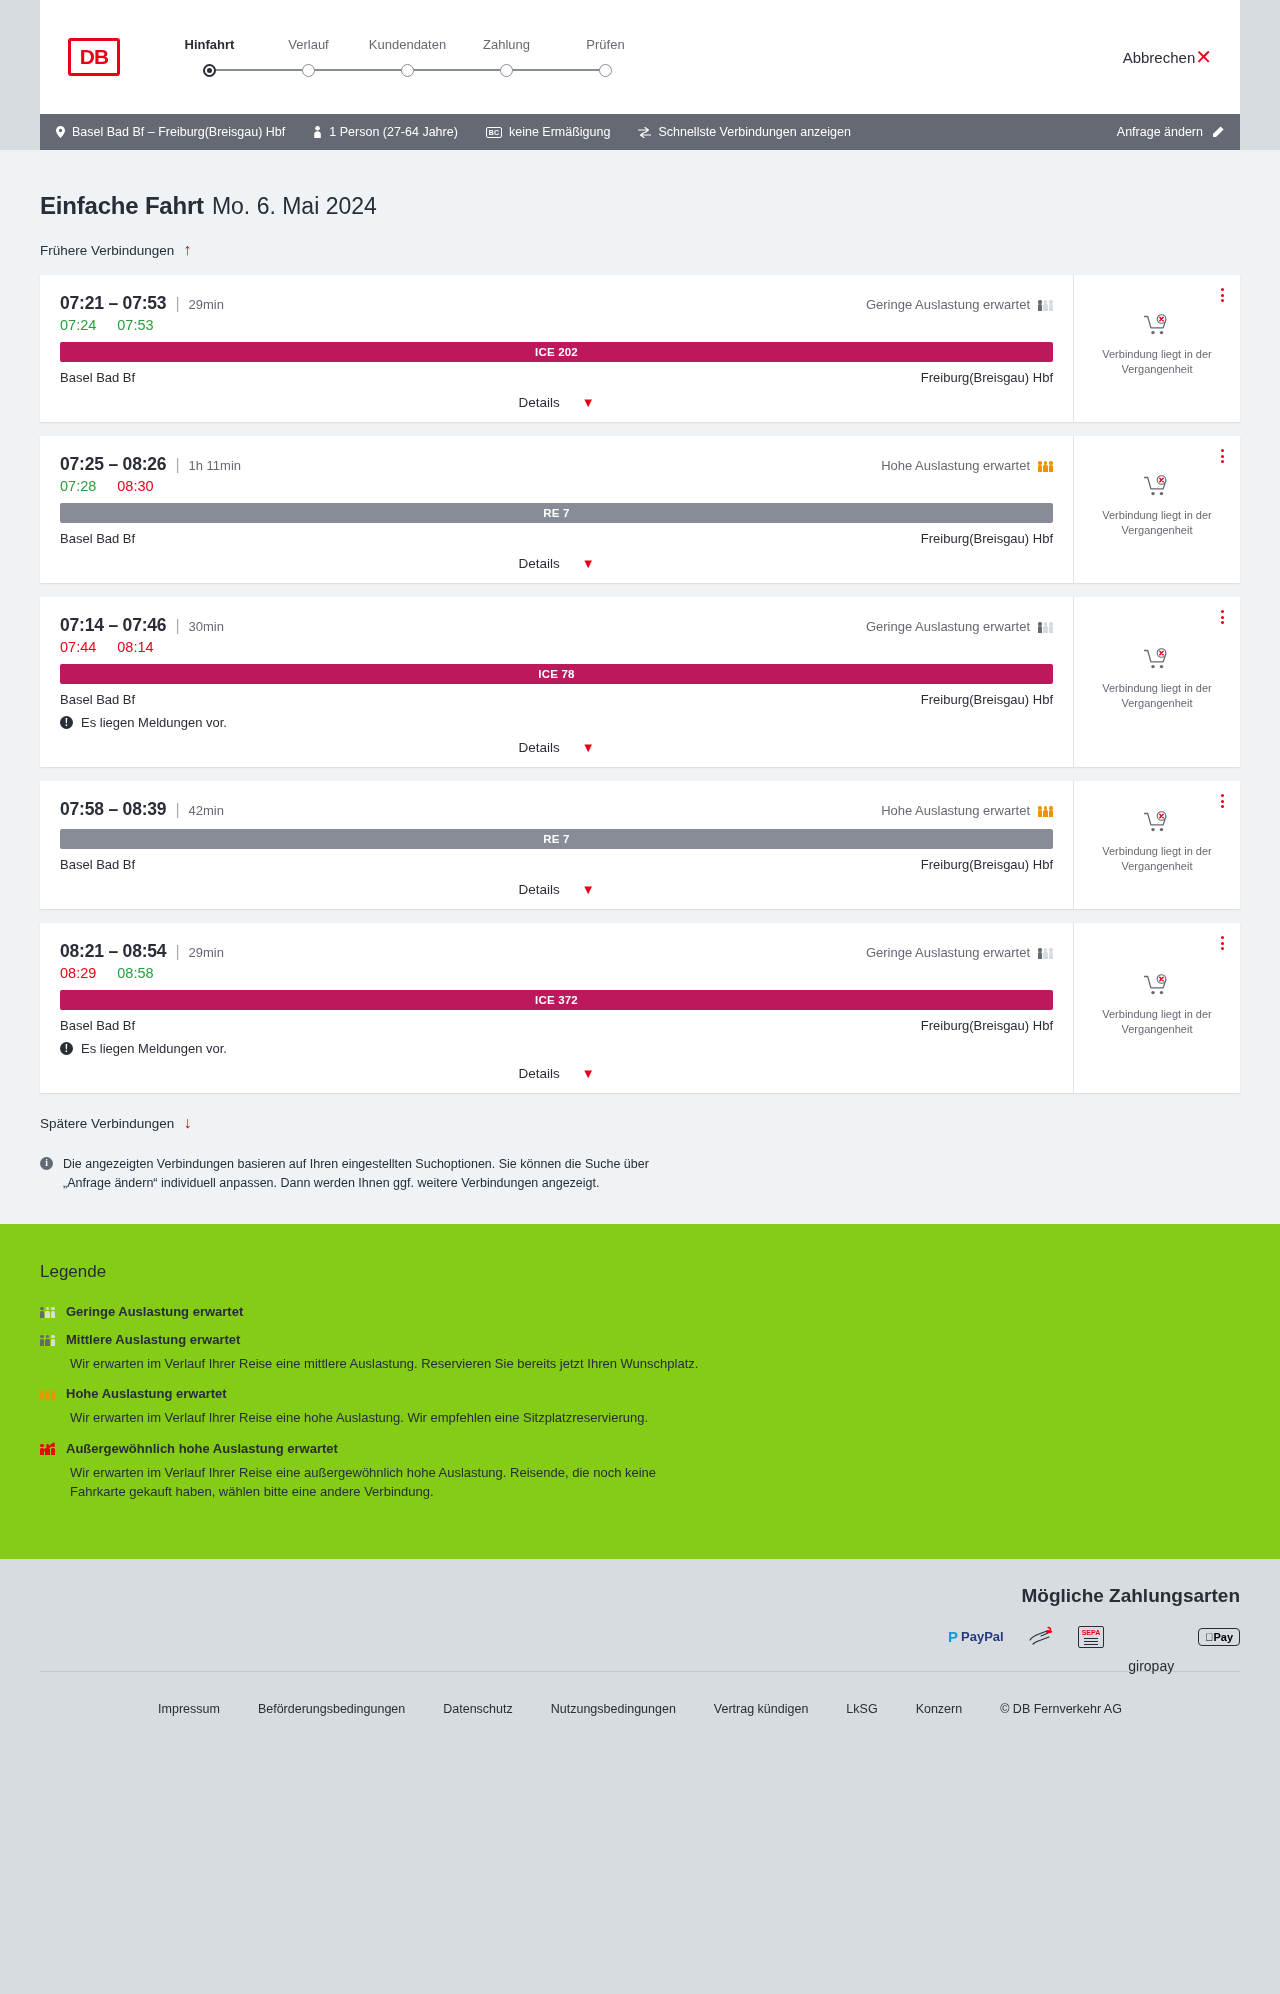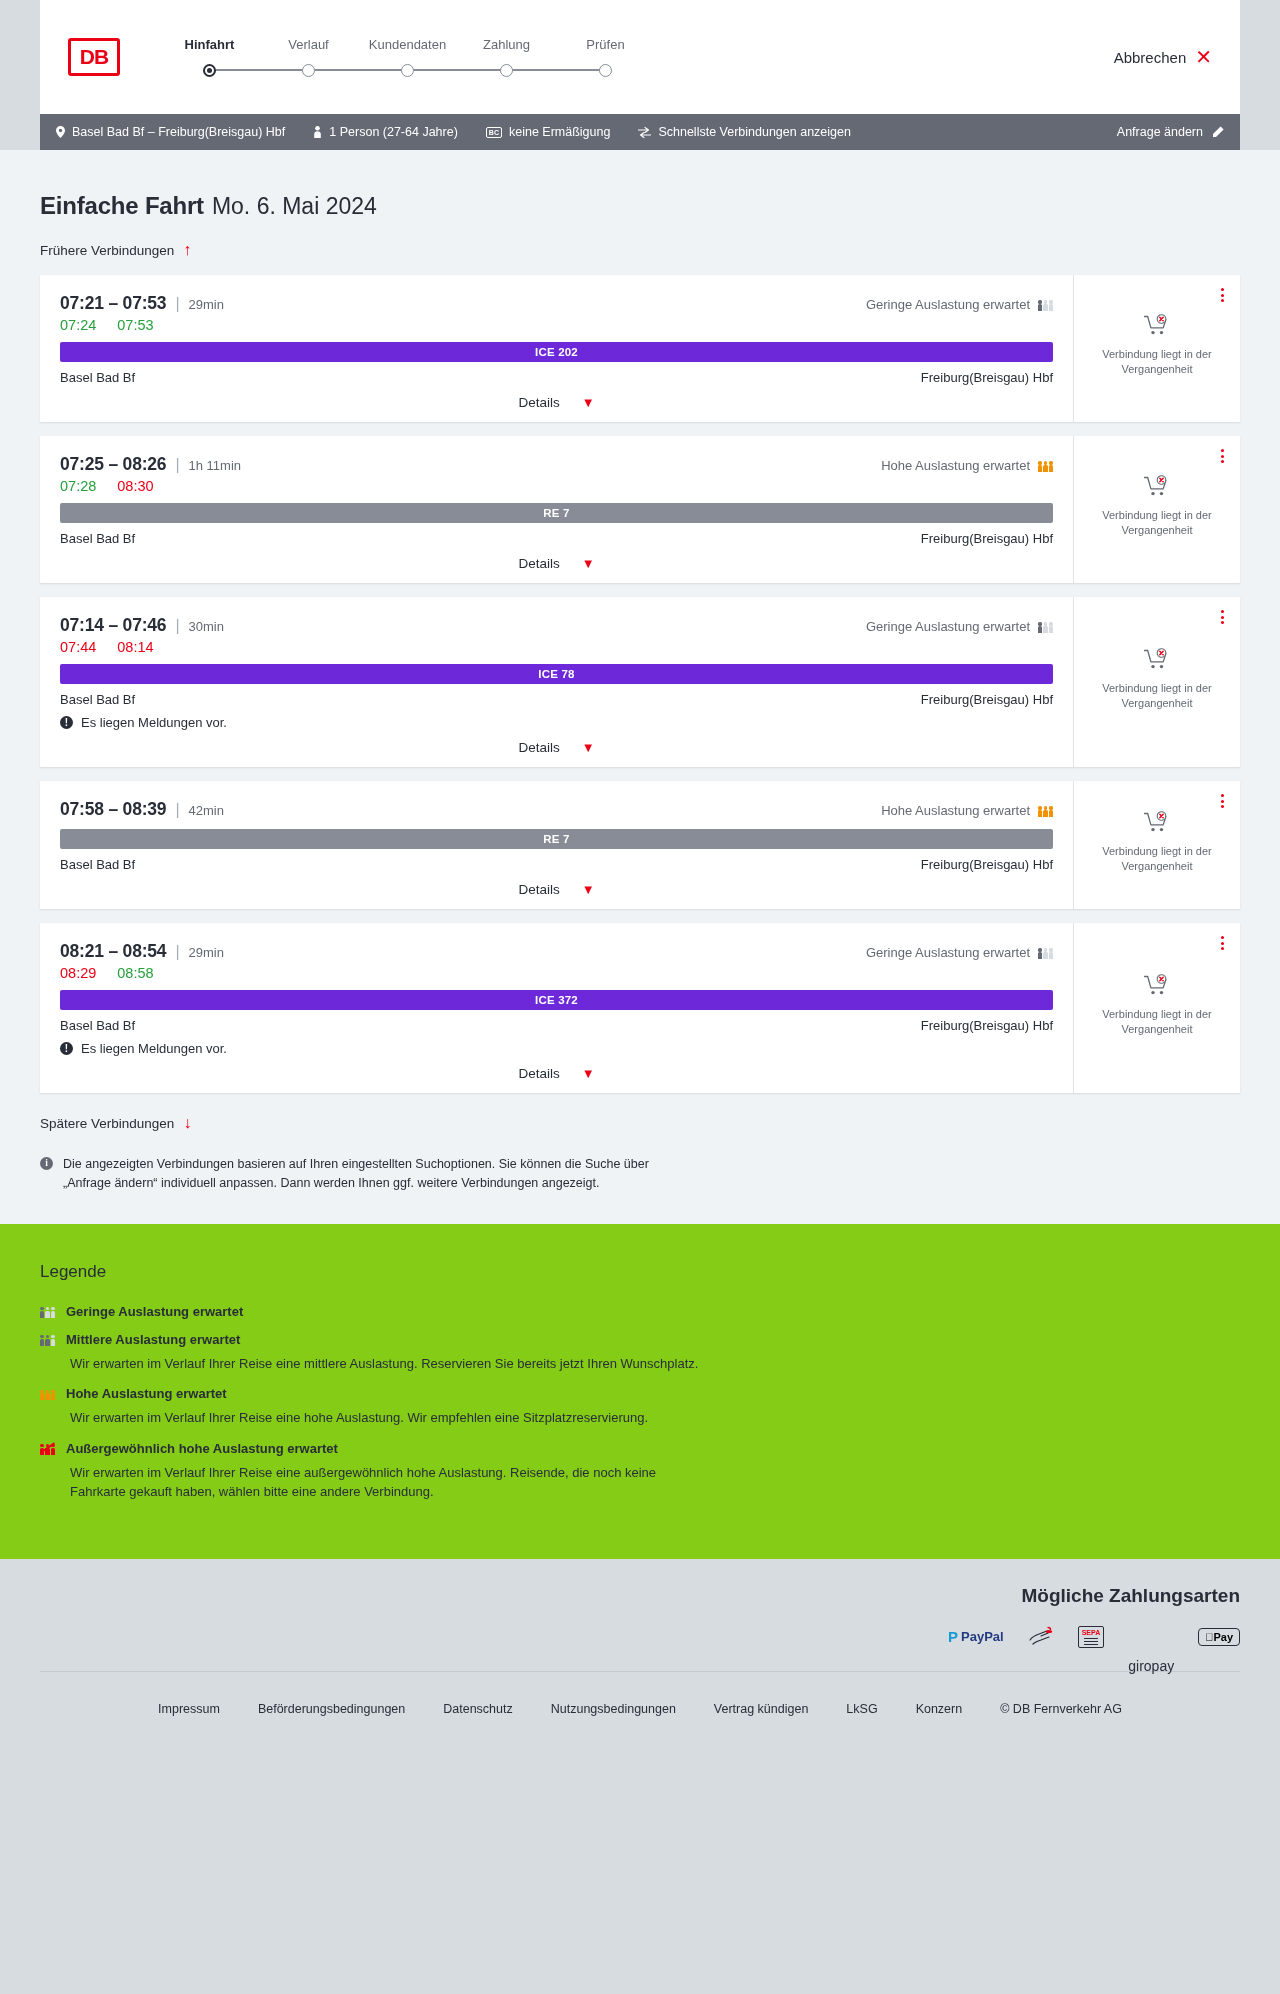--- a/index.html
+++ b/index.html
@@ -45,21 +45,21 @@
   .step-dot {
     width: 13px; height:13px; border-radius:50%;
     border: 1.6px solid #878c96; background:#fff;
     position:relative; z-index:2;
   }
   .step.active .step-dot { border-color:#282d37; border-width:2px; }
   .step.active .step-dot::after {
     content:""; position:absolute; inset:2px; border-radius:50%; background:#282d37;
   }
   .cancel-btn {
-    margin-left:auto; display:flex; align-items:center; gap:9px;
+    margin-left:auto; display:flex; align-items:center; 
     font-size: 15px; color:#282d37; cursor:pointer;
   }
   .cancel-x { color:#ec0016; font-size: 20px; line-height:1; font-weight:400;}
 
   
   .summary-wrap { padding: 0 40px; background:#d7dce1;}
   .summary {
     background:#646973;
     color:#fff;
     height: 36px;
@@ -105,21 +105,21 @@
   .rt-row { margin-top: 3px; display:flex; gap: 21px; font-size: 14.5px; }
   .rt-on  { color:#27a03c; }
   .rt-late{ color:#ec0016; }
   .train-bar {
     margin-top: 9px;
     height: 20px;
     display:flex; align-items:center; justify-content:center;
     color:#fff; font-size: 11.5px; font-weight:700; letter-spacing:0.2px;
     border-radius: 2px;
   }
-  .bar-ice { background:#6d28d9; }
+  .bar-ice { background:#be185d; }
   .bar-re  { background:#878c96; }
   .stations { margin-top: 8px; display:flex; font-size: 13px; color:#282d37;}
   .st-to { margin-left:auto; }
   .msg-row { margin-top: 8px; display:flex; align-items:center; gap:8px; font-size:13px;}
   .warn-ico {
     width:13px;height:13px;border-radius:50%;background:#282d37;color:#fff;
     font-size:10px;font-weight:700;display:inline-flex;align-items:center;justify-content:center;
     line-height:1; flex:0 0 auto;
   }
   .details-row {

